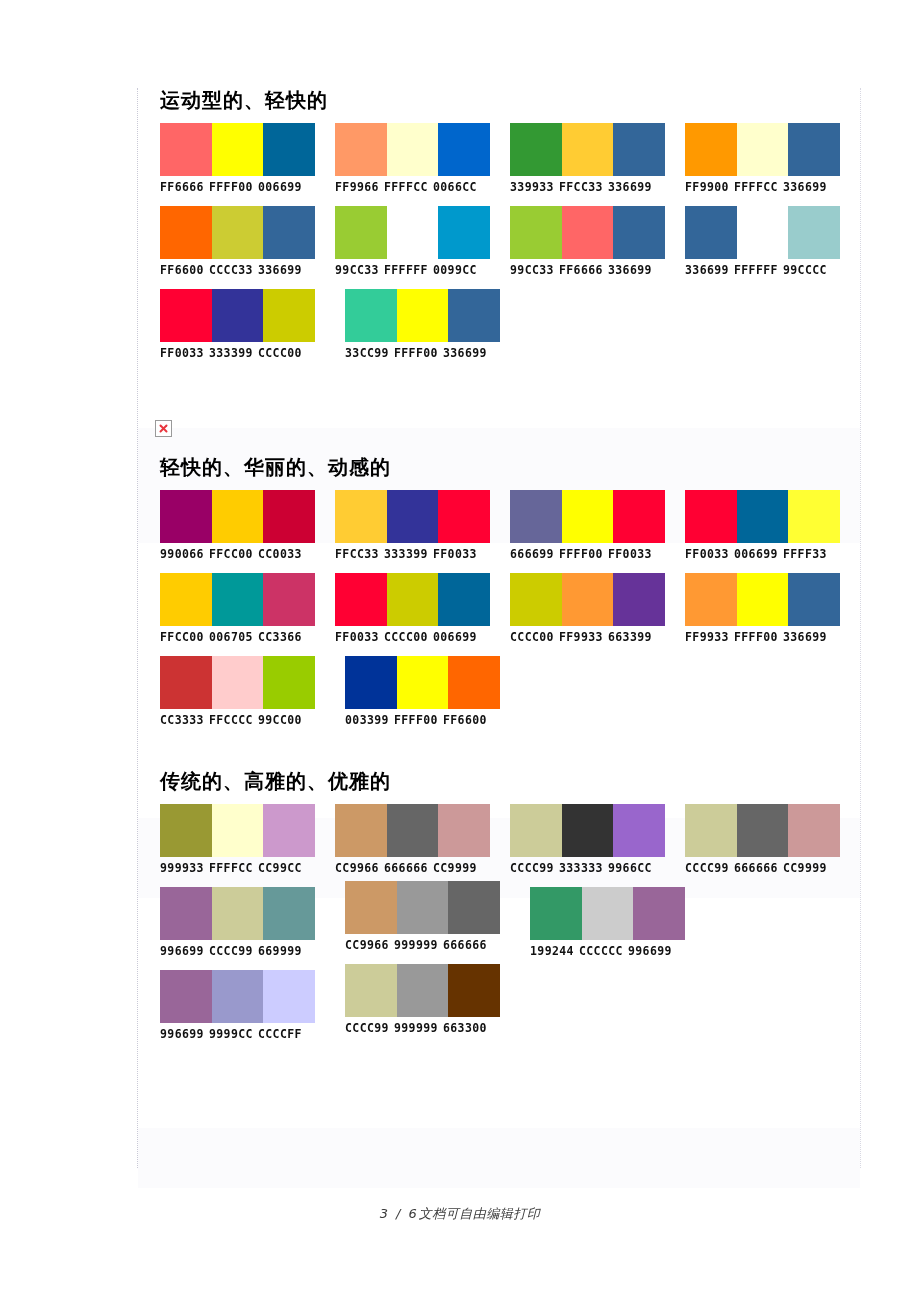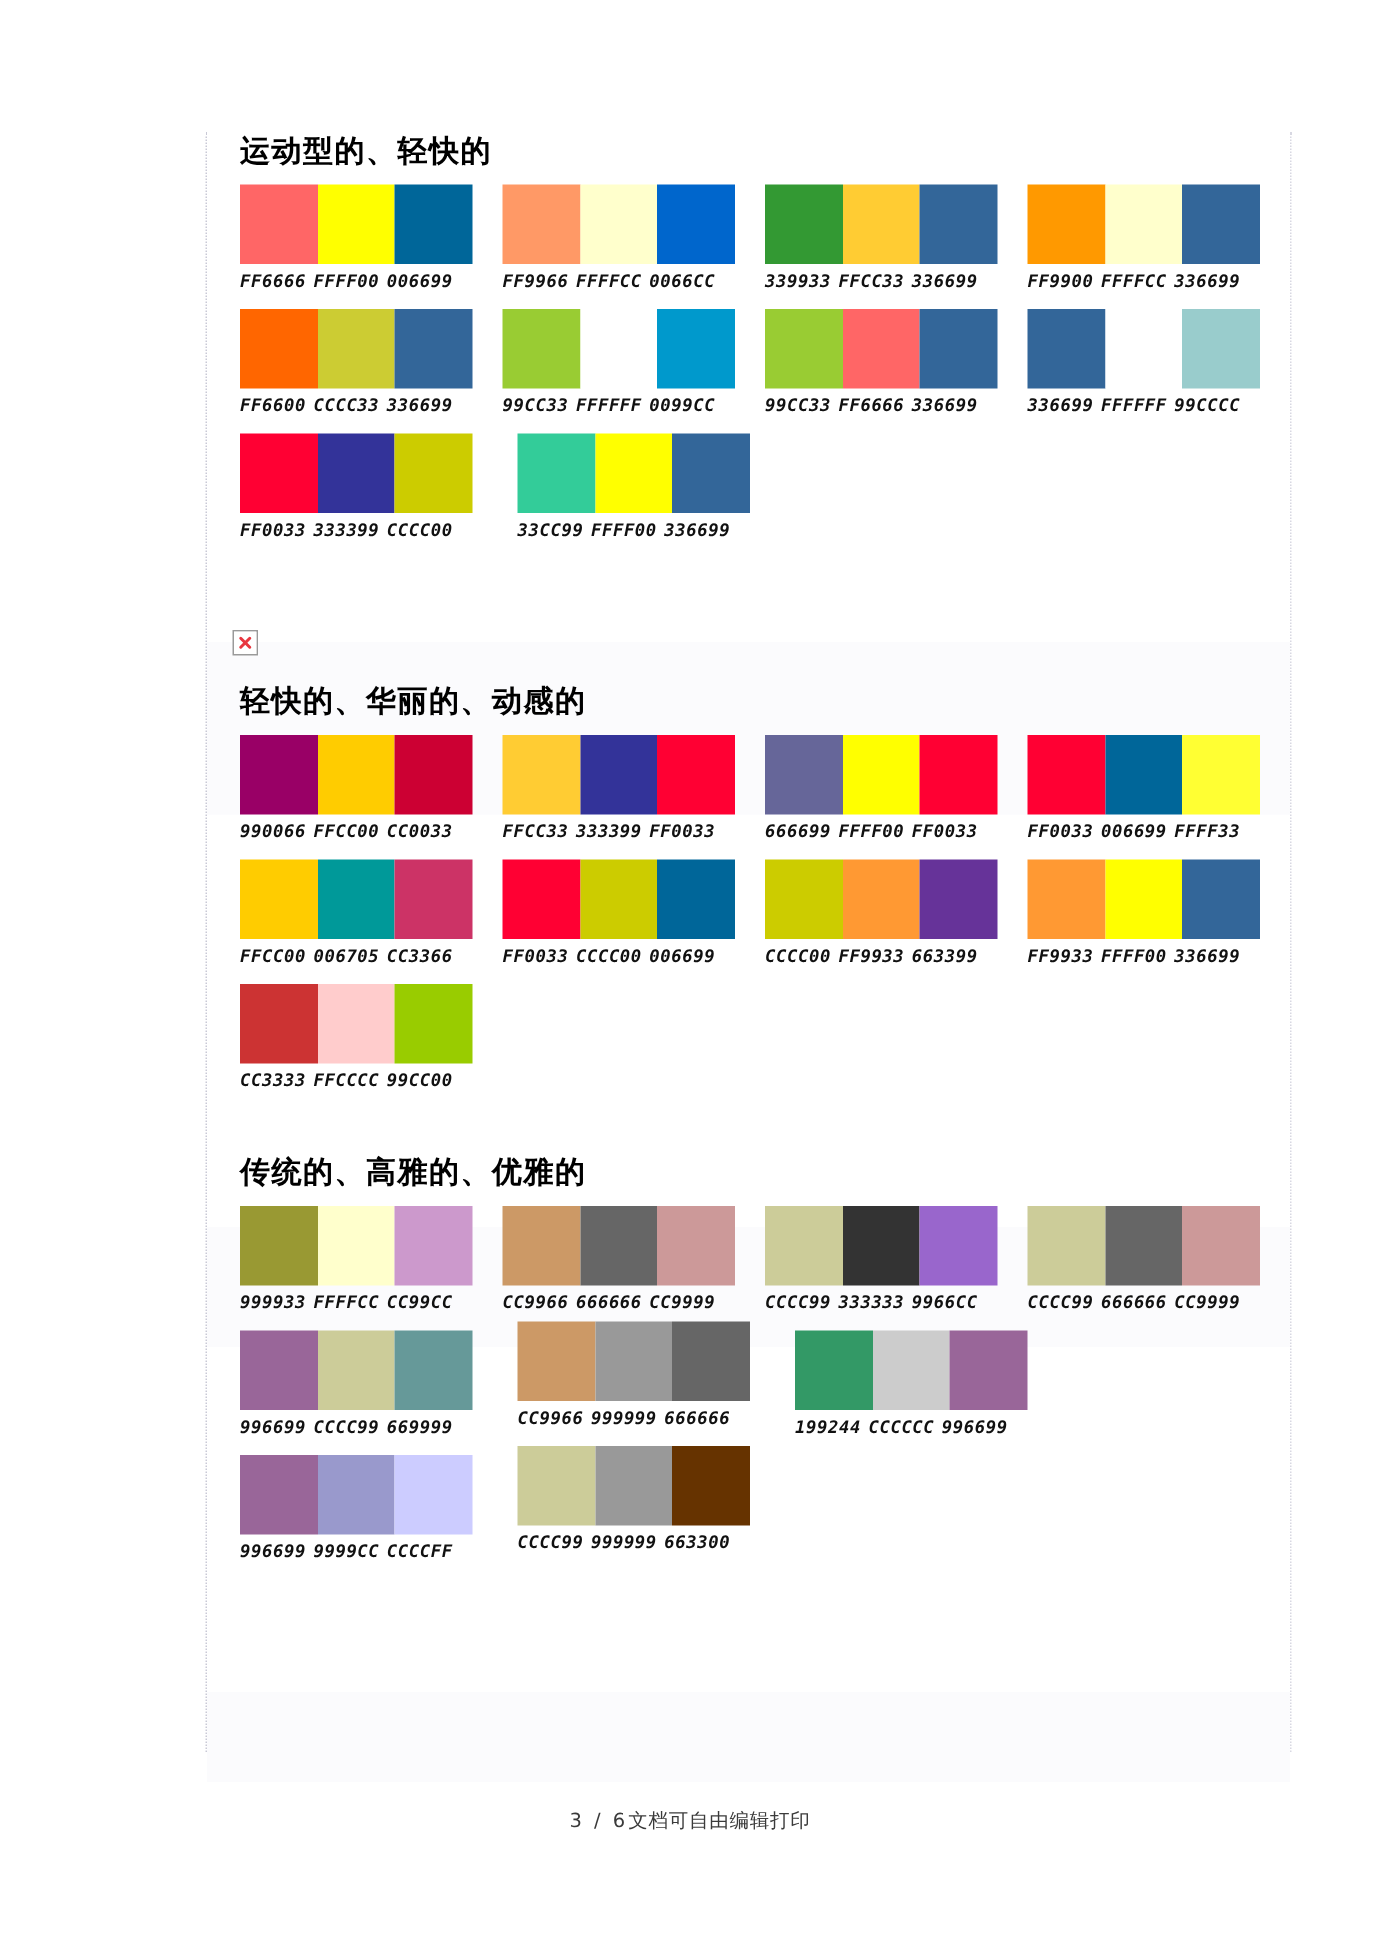--- a/index.html
+++ b/index.html
@@ -63,21 +63,20 @@
 
   .palette-row {
     display: flex;
     padding-left: 22px;
     margin-bottom: 12px;
   }
 
   .palette {
     width: 185px;
     margin-right: 0;
-    font-style: italic;
   }
 
   .swatches {
     display: flex;
     height: 53px;
     width: 155px;
   }
 
   .swatch {
     flex: 1 1 0;
@@ -118,20 +117,21 @@
   #footer {
     position: absolute;
     left: 0;
     top: 1205px;
     width: 920px;
     text-align: center;
     font-family: "DejaVu Sans", "Liberation Sans", sans-serif;
     font-size: 13px;
     color: #3b3b3b;
     letter-spacing: 0.5px;
+    font-style: italic;
   }
   #footer .pgnum { letter-spacing: 2px; }
 </style>
 </head>
 <body>
 
 <div id="page">
 
   <div id="content-area">
 
@@ -360,20 +360,30 @@
         <div class="palette">
           <div class="swatches">
             <div class="swatch" style="background:#CC3333"></div>
             <div class="swatch" style="background:#FFCCCC"></div>
             <div class="swatch" style="background:#99CC00"></div>
           </div>
           <div class="codes">
             <span>CC3333</span><span>FFCCCC</span><span>99CC00</span>
           </div>
         </div>
+        <div class="palette">
+          <div class="swatches">
+            <div class="swatch" style="background:#003399"></div>
+            <div class="swatch" style="background:#FFFF00"></div>
+            <div class="swatch" style="background:#FF6600"></div>
+          </div>
+          <div class="codes">
+            <span>003399</span><span>FFFF00</span><span>FF6600</span>
+          </div>
+        </div>
       </div>
     </div>
 
     <div class="spacer-md"></div>
 
     <div class="section">
       <h2 class="section-title">传统的、高雅的、优雅的</h2>
 
       <div class="palette-row">
         <div class="palette">

